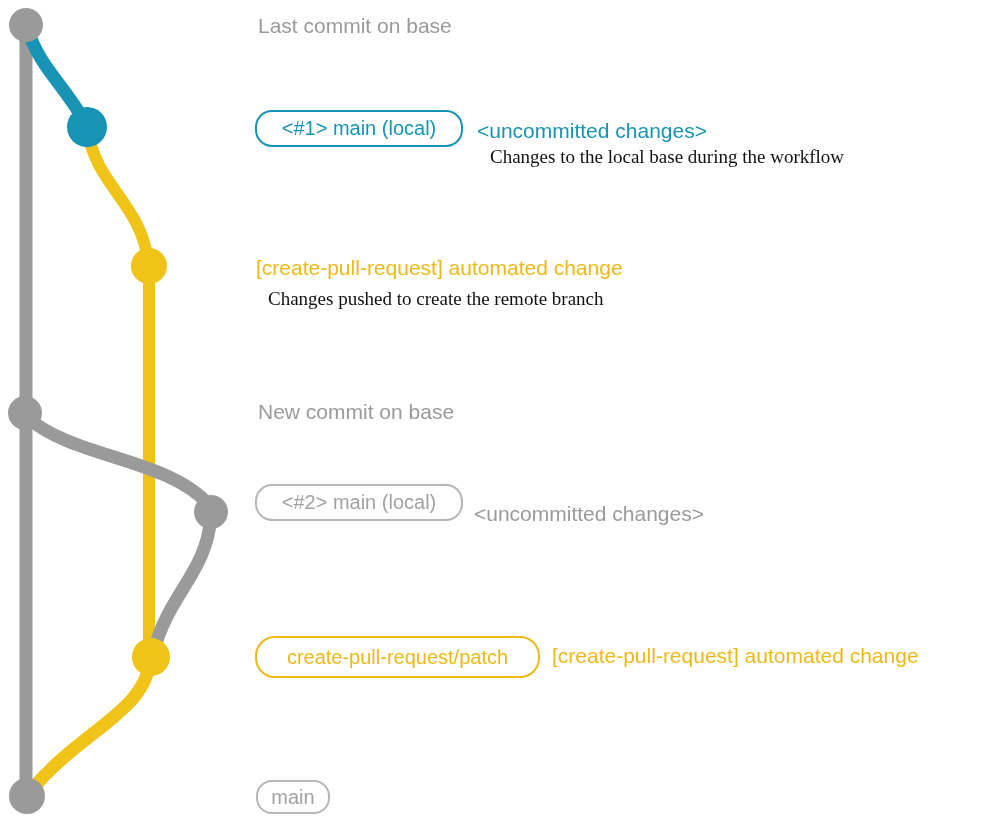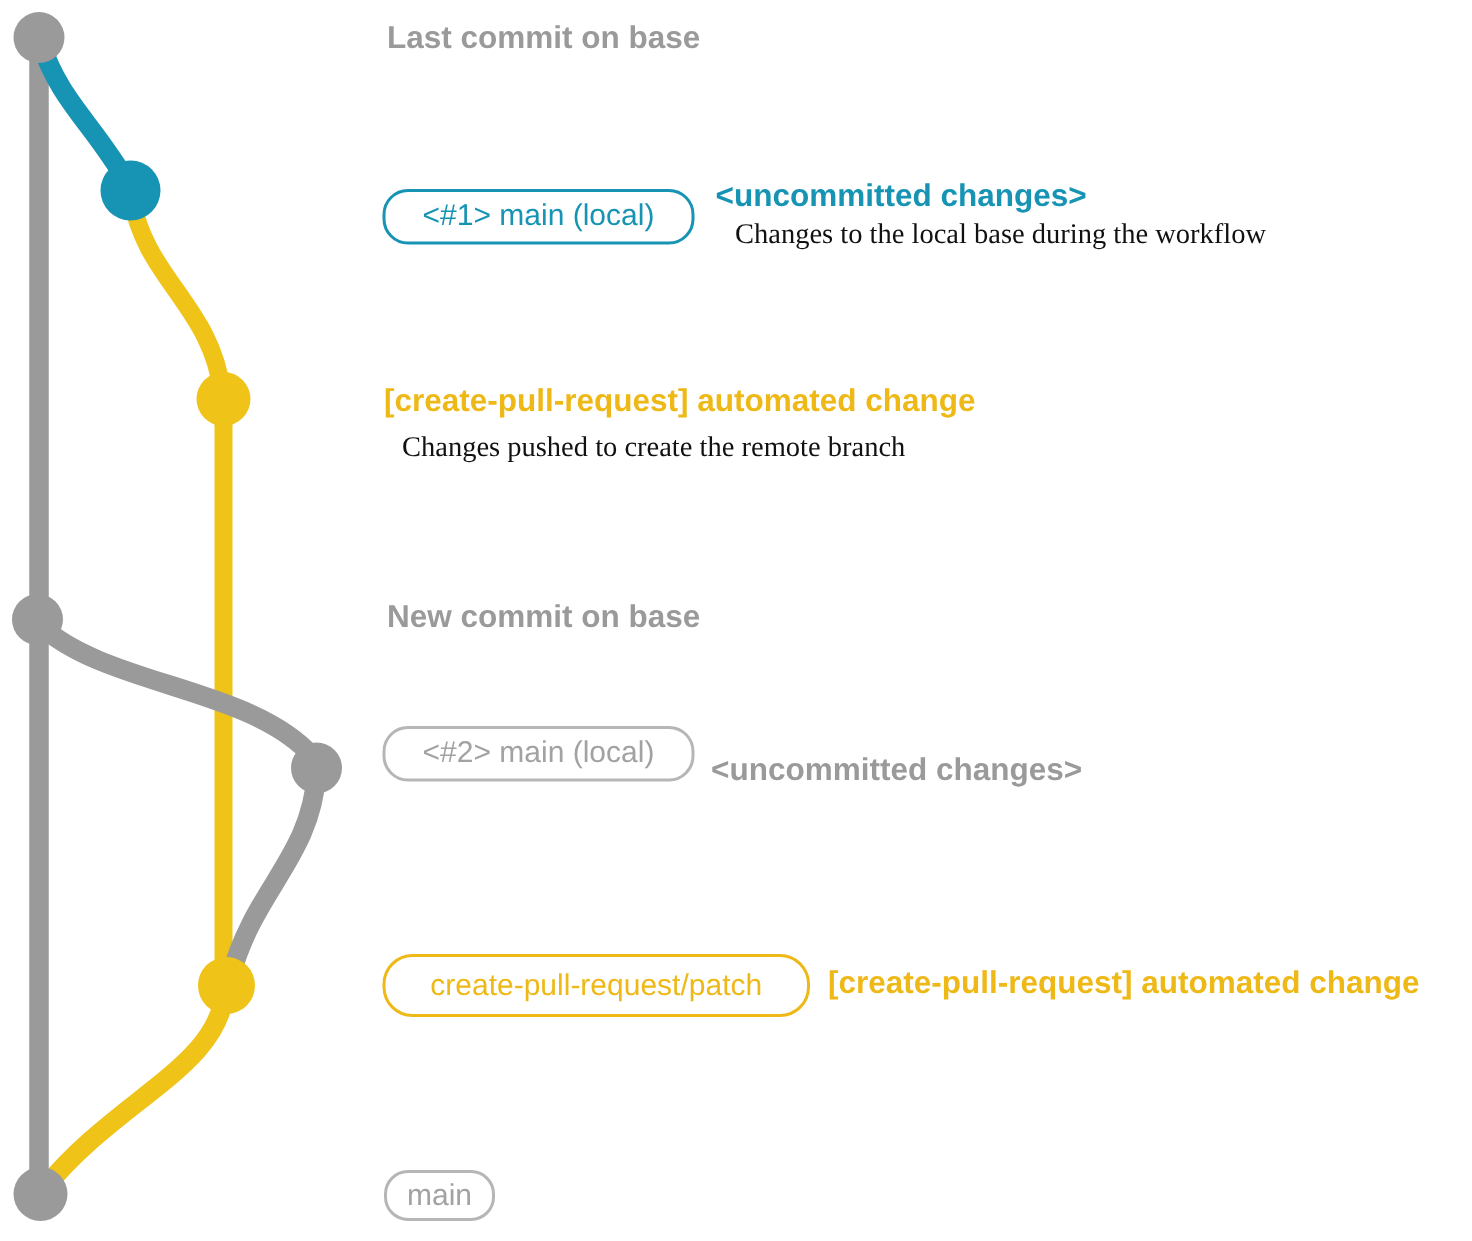--- a/index.html
+++ b/index.html
@@ -10,21 +10,20 @@
     background: #ffffff;
     overflow: hidden;
   }
   .graph-svg { position: absolute; left: 0; top: 0; }
   .txt {
     position: absolute;
     font-family: "Liberation Sans", sans-serif;
     font-size: 21px;
     line-height: 25px;
     white-space: nowrap;
-    font-weight: bold;
   }
   .gray   { color: #9a9a9a; }
   .blue   { color: #1794b4; }
   .yellow { color: #eeb917; }
   .note {
     position: absolute;
     font-family: "Liberation Serif", serif;
     font-size: 19px;
     line-height: 22px;
     color: #111111;
@@ -71,21 +70,21 @@
     <circle cx="87" cy="127" r="20" fill="#1794b4"></circle>
     <circle cx="149" cy="266" r="18" fill="#f0c319"></circle>
     <circle cx="25" cy="413" r="17" fill="#9a9a9a"></circle>
     <circle cx="211" cy="512" r="17" fill="#9a9a9a"></circle>
     <circle cx="151" cy="657" r="19" fill="#f0c319"></circle>
     <circle cx="27" cy="796" r="18" fill="#9a9a9a"></circle>
   </svg>
 
   <div class="txt gray" style="left:258px; top:13px">Last commit on base</div>
 
-  <div class="tag blue-tag" style="left:255px; top:126px; width:208px; height:37px">&lt;#1&gt; main (local)</div>
+  <div class="tag blue-tag" style="left:255px; top:110px; width:208px; height:37px">&lt;#1&gt; main (local)</div>
   <div class="txt blue" style="left:477px; top:118px">&lt;uncommitted changes&gt;</div>
   <div class="note" style="left:490px; top:146px">Changes to the local base during the workflow</div>
 
   <div class="txt yellow" style="left:256px; top:255px">[create-pull-request] automated change</div>
   <div class="note" style="left:268px; top:288px">Changes pushed to create the remote branch</div>
 
   <div class="txt gray" style="left:258px; top:399px">New commit on base</div>
 
   <div class="tag gray-tag" style="left:255px; top:484px; width:208px; height:37px">&lt;#2&gt; main (local)</div>
   <div class="txt gray" style="left:474px; top:501px">&lt;uncommitted changes&gt;</div>

